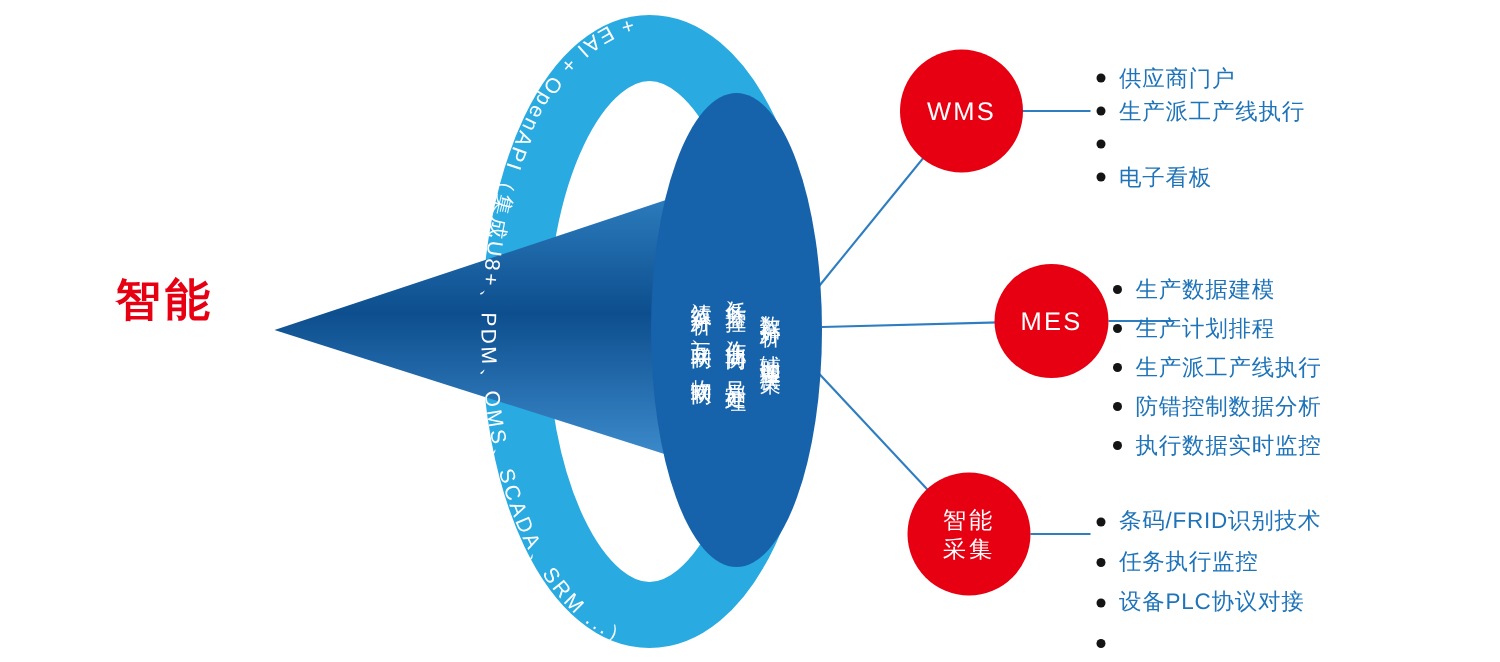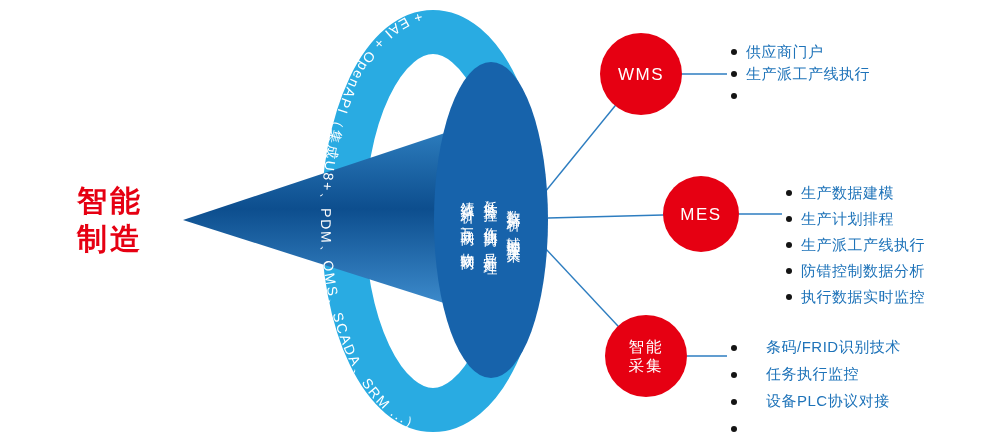--- a/index.html
+++ b/index.html
@@ -23,21 +23,21 @@
   }
   .core-col{
     writing-mode:vertical-rl;text-orientation:mixed;
     color:#fff;font-size:14px;letter-spacing:2.5px;line-height:18px;
   }
 
   .list{position:absolute;color:#1e73b9;font-size:15px;letter-spacing:0.5px;margin-top:20px;}
   .li{display:flex;align-items:center;}
   .list-wms .li{height:22px;}
   .list-mes .li{height:26px;}
-  .list-collect .li{height:27px;gap:20px;}
+  .list-collect .li{height:27px;}
   .dot{width:6px;height:6px;border-radius:50%;background:#141414;margin-right:9px;flex:none;}
 </style>
 </head>
 <body>
 
 <div class="stage">
 
   <svg class="diagram" width="1000" height="441" viewBox="0 0 1000 441">
     <defs>
       <linearGradient id="coneGrad" x1="0" y1="0" x2="0" y2="1">
@@ -70,44 +70,47 @@
     <circle cx="646" cy="356" r="41" fill="#e60012"></circle>
 
     <text x="641" y="80" text-anchor="middle" font-size="17" letter-spacing="1.5" fill="#ffffff">WMS</text>
     <text x="701" y="220" text-anchor="middle" font-size="17" letter-spacing="1.5" fill="#ffffff">MES</text>
     <text x="646" y="352" text-anchor="middle" font-size="15.5" letter-spacing="2" fill="#ffffff">智能</text>
     <text x="646" y="371" text-anchor="middle" font-size="15.5" letter-spacing="2" fill="#ffffff">采集</text>
   </svg>
 
   <div class="title">
     <div>智能</div>
-    <div>制造</div>
   </div>
 
   <div class="core-text">
     <div class="core-col">数据分析、辅助管理决策</div>
     <div class="core-col">任务监控、作业协同、异常处理</div>
     <div class="core-col">绩效分析、互联网、物联网</div>
   </div>
 
   <div class="list list-wms" style="left:731px;top:21px;">
     <div class="li">
         <span class="dot"></span>
         <span>供应商门户</span>
       </div>
     <div class="li">
         <span class="dot"></span>
         <span>生产派工产线执行</span>
       </div>
     <div class="li">
         <span class="dot"></span>
       </div>
+    <div class="li">
+        <span class="dot"></span>
+        <span>电子看板</span>
+      </div>
   </div>
 
-  <div class="list list-mes" style="left:786px;top:160px;">
+  <div class="list list-mes" style="left:742px;top:160px;">
     <div class="li">
         <span class="dot"></span>
         <span>生产数据建模</span>
       </div>
     <div class="li">
         <span class="dot"></span>
         <span>生产计划排程</span>
       </div>
     <div class="li">
         <span class="dot"></span>

